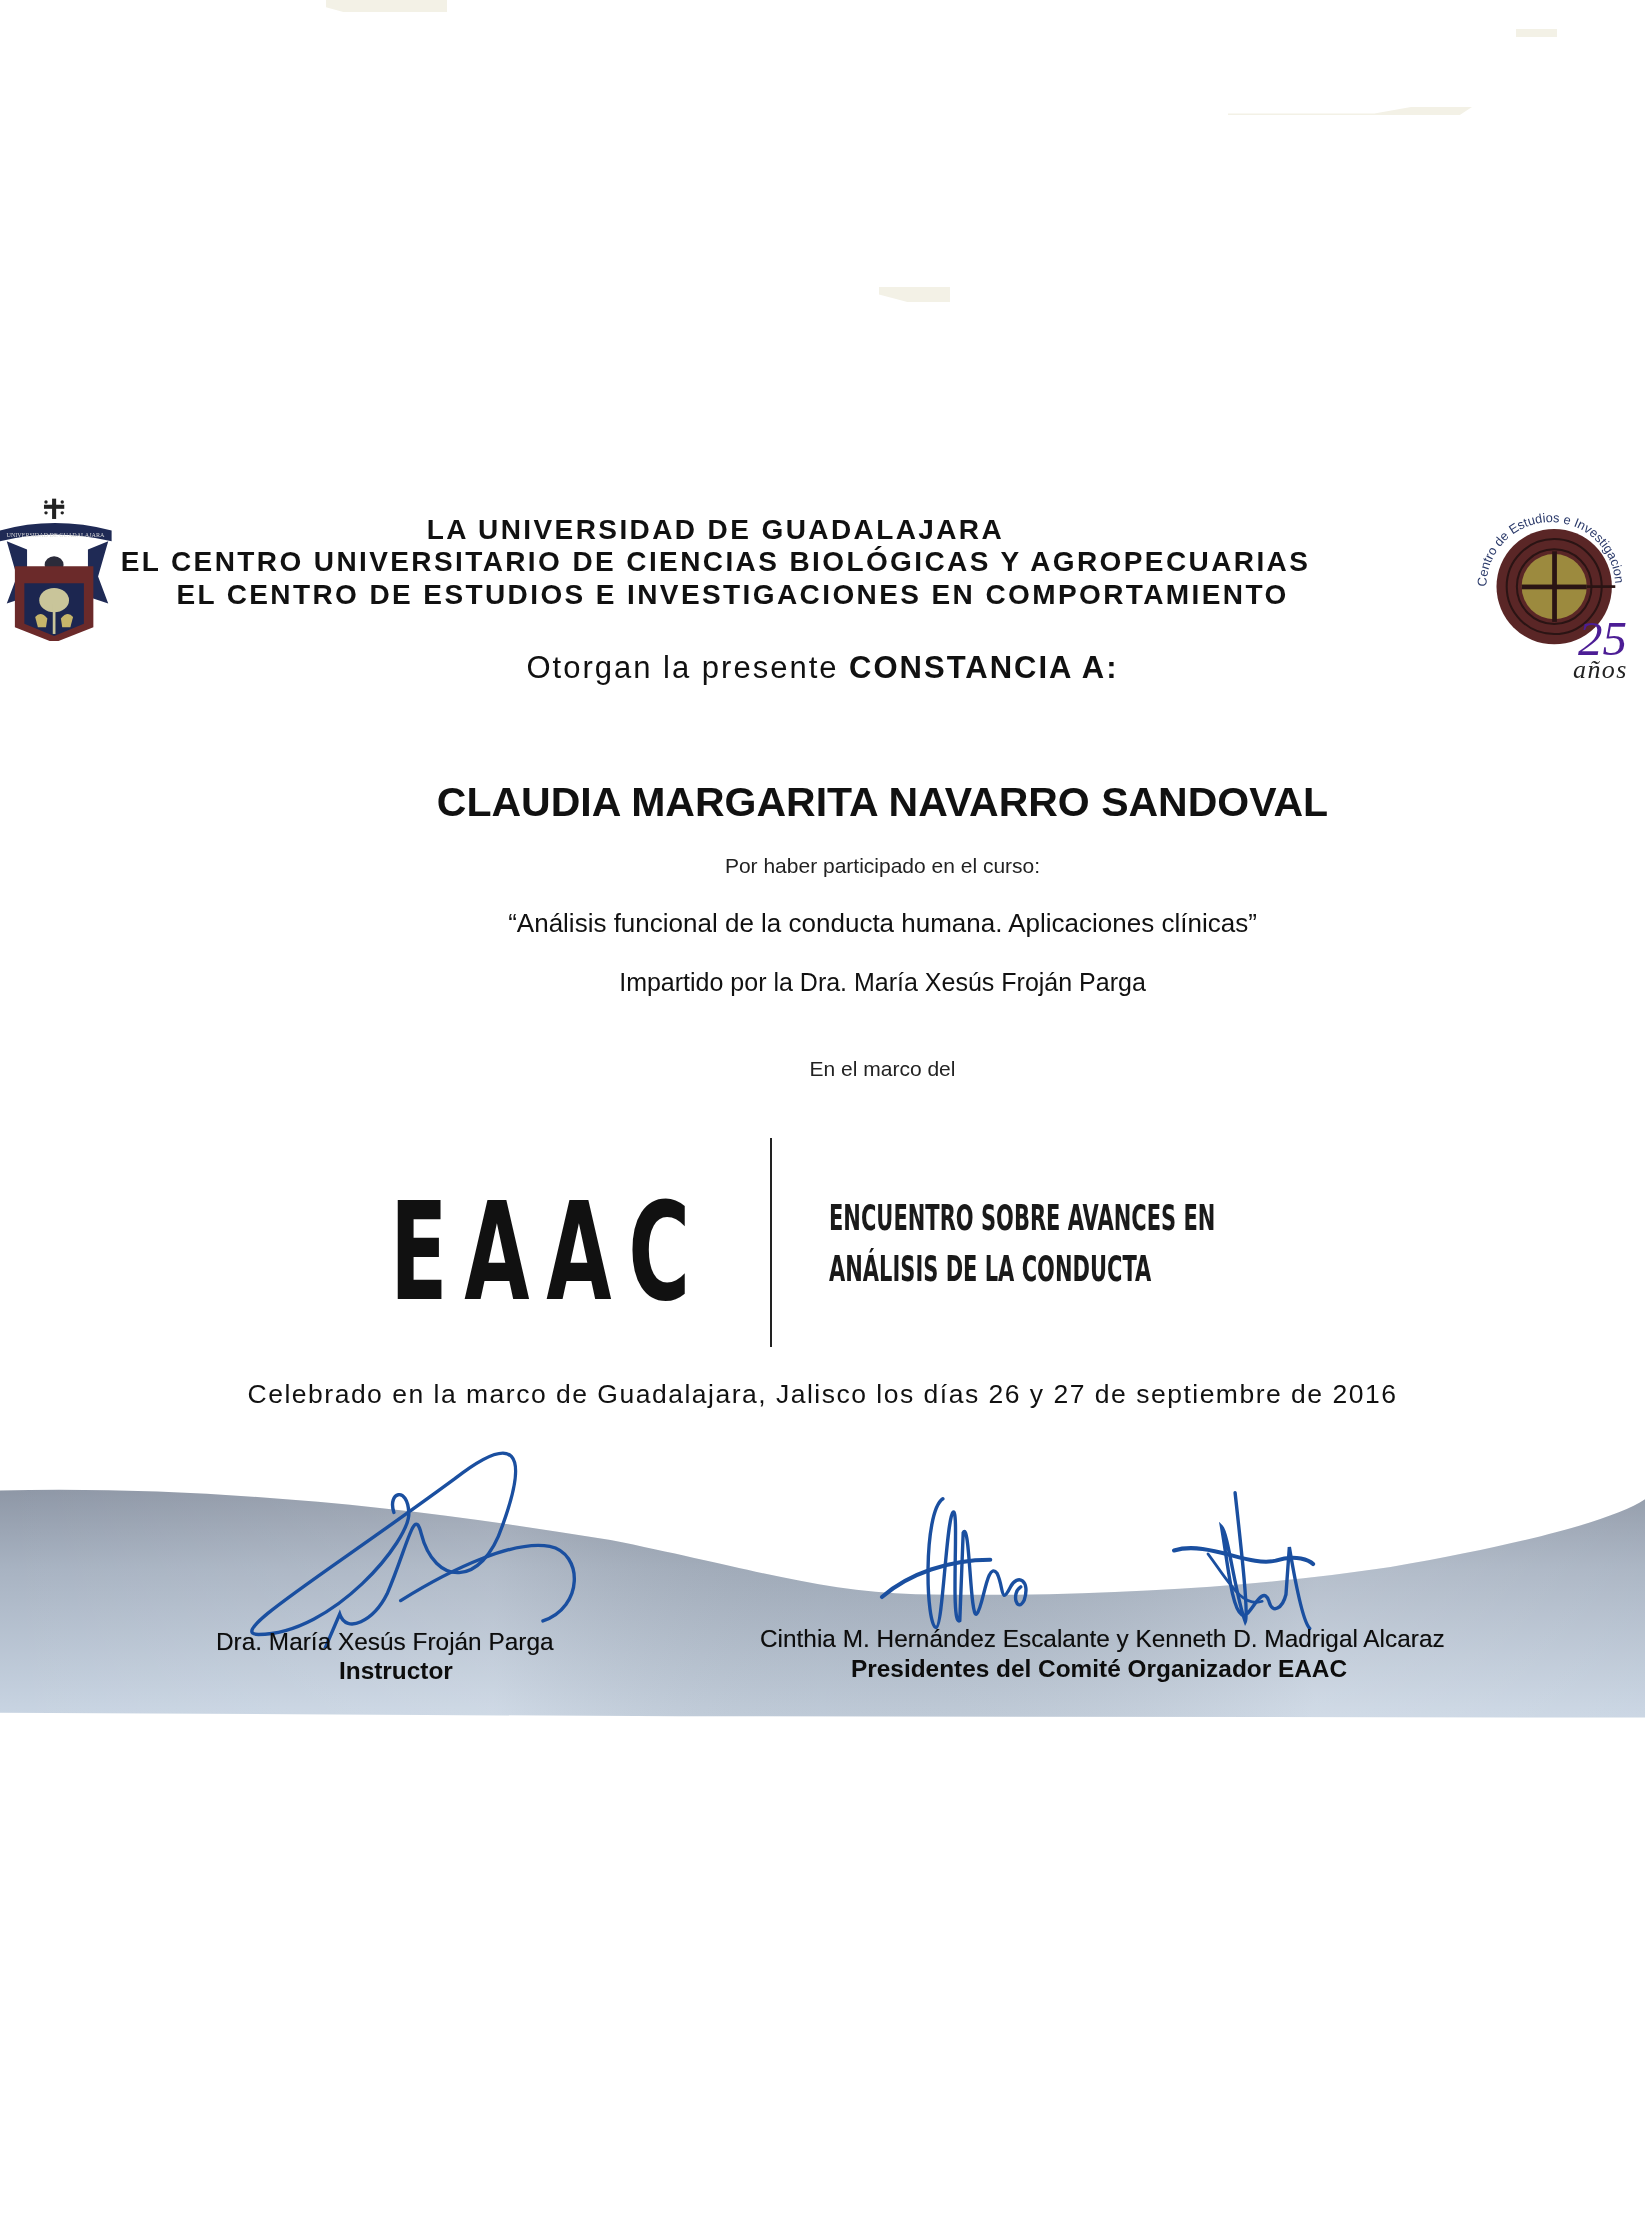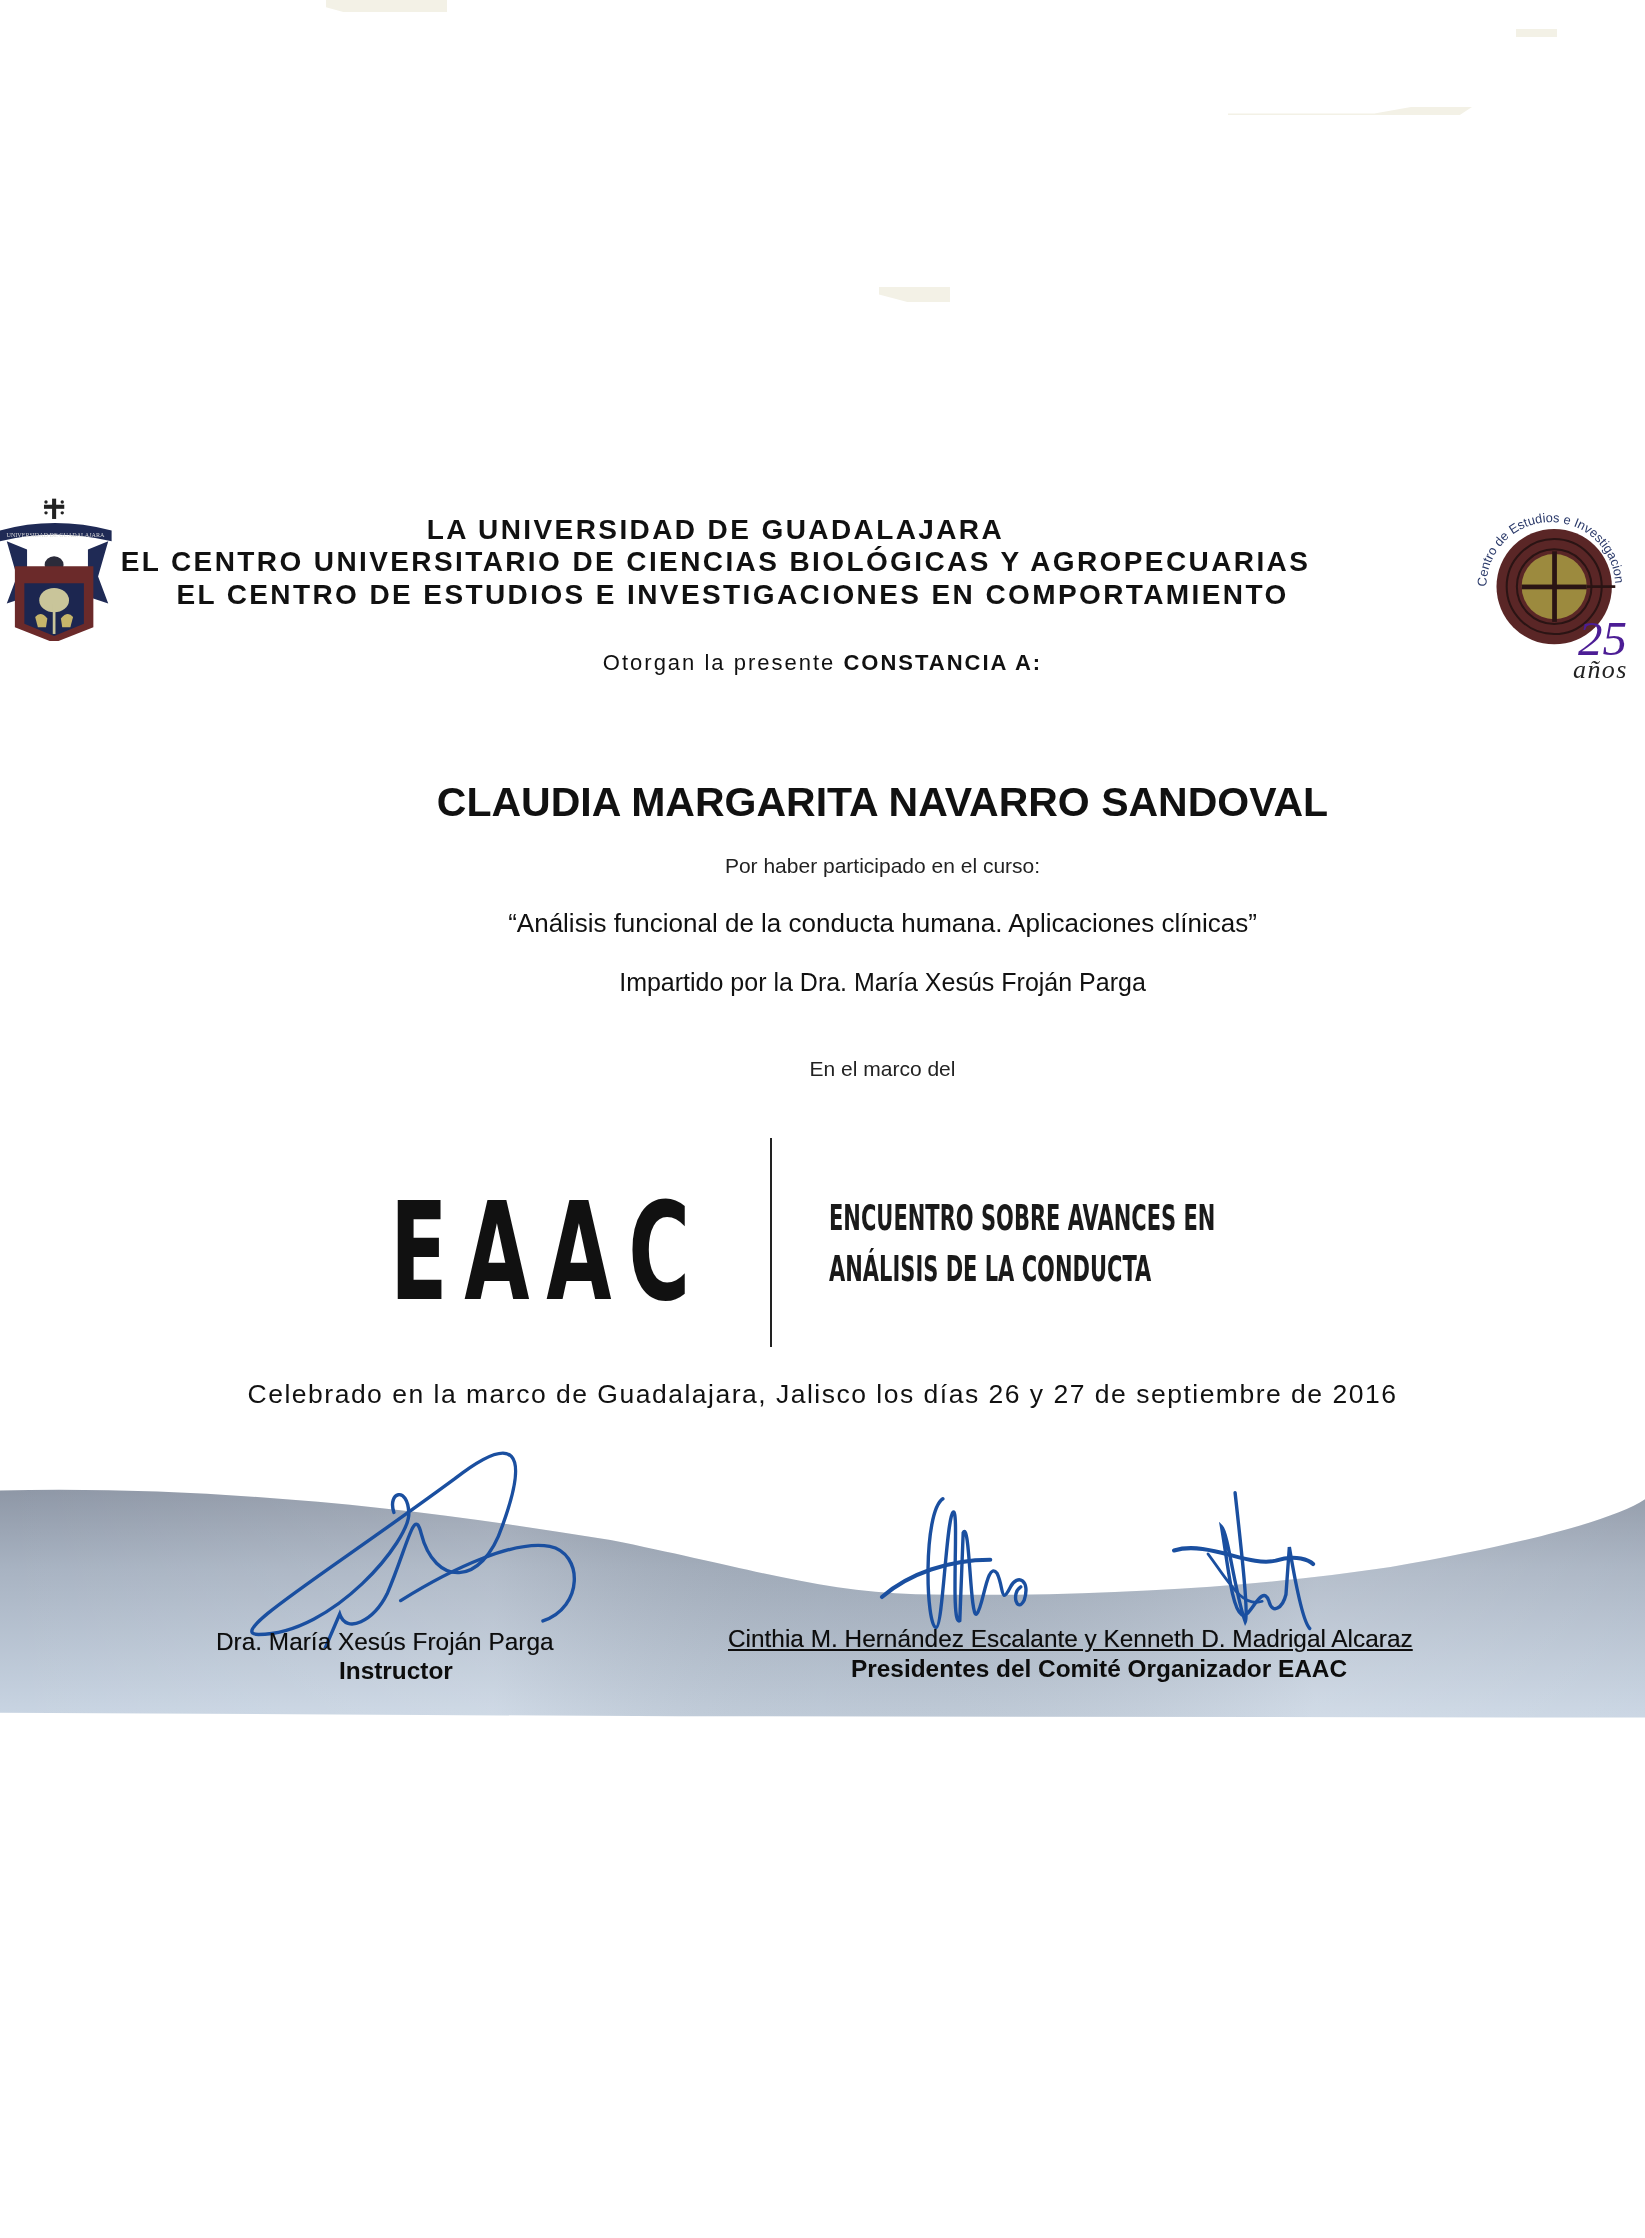--- a/index.html
+++ b/index.html
@@ -115,21 +115,21 @@
     <text font-size="19" fill="#2b3a6a" font-family="Liberation Sans, sans-serif"><textPath href="#ringpath">Centro de Estudios e Investigaciones en Comportamiento</textPath></text>
   </svg>
   <div class="abs" style="left:119px;top:136px;font-family:'Liberation Serif',serif;font-style:italic;font-size:49px;line-height:49px;color:#4c1d95;">25</div>
   <div class="abs" style="left:114px;top:178px;font-family:'Liberation Serif',serif;font-style:italic;font-size:26px;line-height:27px;color:#222;letter-spacing:1.4px;text-align:center;">años</div>
 </div>
 
 <div class="hdr" style="top:513px;">LA UNIVERSIDAD DE GUADALAJARA</div>
 <div class="hdr" style="top:545px;">EL CENTRO UNIVERSITARIO DE CIENCIAS BIOLÓGICAS Y AGROPECUARIAS</div>
 <div class="hdr" style="top:578px;left:17px;">EL CENTRO DE ESTUDIOS E INVESTIGACIONES EN COMPORTAMIENTO</div>
 
-<div class="center-line" style="top:650px;font-size:22px;letter-spacing:2px;">
+<div class="center-line" style="top:650px;font-size:31px;letter-spacing:2px;">
   <span>Otorgan la presente </span><span style="font-weight:bold;">CONSTANCIA A:</span>
 </div>
 
 <div class="center-line" style="top:779px;left:60px;font-size:41px;font-weight:bold;line-height:47px;">CLAUDIA MARGARITA NAVARRO SANDOVAL</div>
 
 <div class="center-line" style="top:853px;left:60px;font-size:21px;line-height:26px;color:#222;">Por haber participado en el curso:</div>
 <div class="center-line" style="top:908px;left:60px;font-size:26px;line-height:31px;">“Análisis funcional de la conducta humana. Aplicaciones clínicas”</div>
 <div class="center-line" style="top:967px;left:60px;font-size:25px;line-height:31px;">Impartido por la Dra. María Xesús Froján Parga</div>
 <div class="center-line" style="top:1056px;left:60px;font-size:21px;line-height:26px;color:#222;">En el marco del</div>
 
@@ -173,15 +173,15 @@
 
 <svg class="sig-svg" style="left:1167px;top:1486px;" width="204" height="156" viewBox="0 0 300 230">
   <path d="M100 10 C110 100 120 190 115 200 C100 160 90 70 80 60 C90 120 95 180 110 190 C120 200 140 140 150 170 C155 190 170 180 175 160 L180 90 C190 150 200 200 210 210" fill="none" stroke="#1a4fa0" stroke-width="5" stroke-linecap="round"></path>
   <path d="M10 95 C60 80 120 120 160 110 C190 100 210 110 215 115" fill="none" stroke="#1a4fa0" stroke-width="6" stroke-linecap="round"></path>
   <path d="M60 100 C90 140 110 180 140 170" fill="none" stroke="#1a4fa0" stroke-width="4" stroke-linecap="round"></path>
 </svg>
 
 <div class="sig-name" style="left:216px;top:1628px;">Dra. María Xesús Froján Parga</div>
 <div class="sig-title" style="left:339px;top:1657px;">Instructor</div>
 
-<div class="sig-name" style="left:728px;top:1625px;text-decoration:underline;">Cinthia M. Hernández Escalante y Kenneth D. Madrigal Alcaraz</div>
+<div class="sig-name" style="left:760px;top:1625px;">Cinthia M. Hernández Escalante y Kenneth D. Madrigal Alcaraz</div>
 <div class="sig-title" style="left:851px;top:1655px;">Presidentes del Comité Organizador EAAC</div>
 
 
 </body></html>

